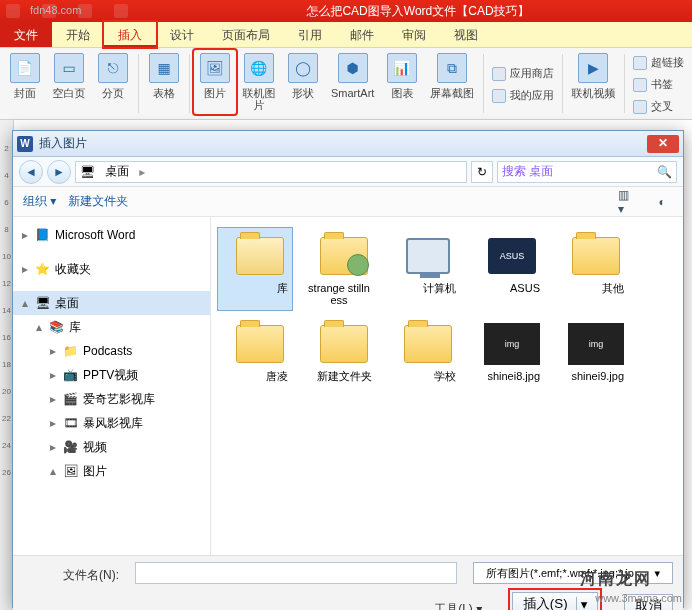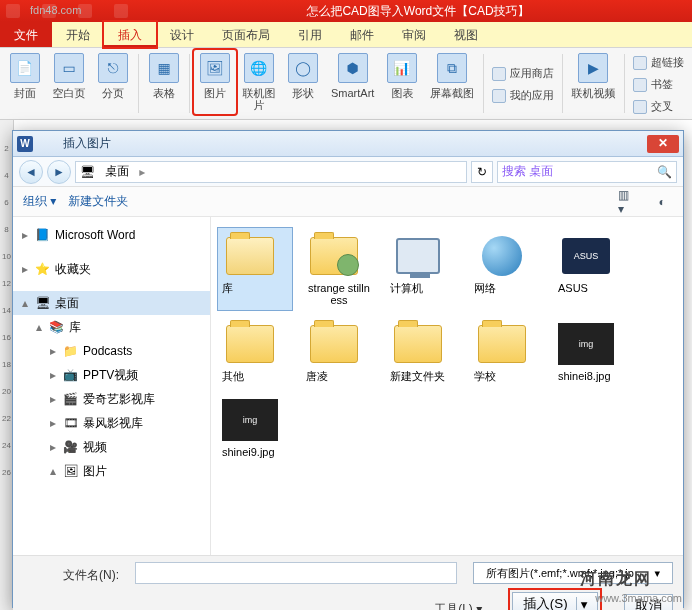--- a/index.html
+++ b/index.html
@@ -25,21 +25,21 @@
   .rbtn .rlabel { margin-top:4px; font-size:11px; color:#444; text-align:center; line-height:12px;}
   .rsep { width:1px; background:#d8d8d8; margin:4px 2px;}
   .rsmall { display:flex; align-items:flex-end; gap:4px; height:20px; padding:0 4px; font-size:11px; color:#444; cursor:pointer; white-space:nowrap;}
   .rsmall .sicon { width:14px; height:14px; background:#e0e9f3; border:1px solid #9cb7d4; border-radius:2px;}
   .rstack { display:flex; flex-direction:column; justify-content:center; gap:2px; height:64px;}
 
   
   .dialog { position:absolute; top:130px; left:12px; width:672px; height:478px; border:1px solid #6e96c0; background:#fff; box-shadow:0 4px 18px rgba(0,0,0,.4);}
   .dlg-title { height:26px; background:linear-gradient(to bottom,#eaf2fa,#d6e5f5); display:flex; align-items:center; padding:0 4px; border-bottom:1px solid #a9c2dd;}
   .dlg-title .dicon { width:16px; height:16px; background:#2b579a; border-radius:2px; margin-right:6px; display:flex;align-items:center;justify-content:center;color:#fff;font-size:10px;font-weight:bold;}
-  .dlg-title span { flex:1; color:#1b3a5b;margin-left:24px; }
+  .dlg-title span { flex:1; color:#1b3a5b; }
   .dlg-close { width:32px; height:18px; background:#d94536; color:#fff; border-radius:2px; text-align:center; line-height:16px; cursor:pointer; font-weight:bold;}
   .dlg-nav { height:30px; display:flex; align-items:center; padding:2px 6px; gap:4px; border-bottom:1px solid #e0e0e0; background:#f7fafd;}
   .navbtn { width:24px; height:24px; border:1px solid #b7d0e6; border-radius:12px; background:linear-gradient(#f5fbff,#d7e9f7); display:flex; align-items:center; justify-content:center; color:#2a5b8e; cursor:pointer;}
   .crumb { flex:1; height:22px; border:1px solid #c3d3e3; background:#fff; display:flex; align-items:center; padding:0 4px; gap:4px;}
   .crumb .seg { padding:0 6px;}
   .crumb .chev { color:#888;}
   .refresh { width:22px; height:22px; border:1px solid #c3d3e3; background:#fff; display:flex;align-items:center;justify-content:center; cursor:pointer;}
   .search { width:180px; height:22px; border:1px solid #c3d3e3; background:#fff; padding:0 4px; color:#8b5cf6; display:flex; align-items:center; gap:4px;}
   .dlg-toolbar { height:30px; display:flex; align-items:center; padding:0 10px; gap:12px; border-bottom:1px solid #e6e6e6; background:#fbfbfb;}
   .dlg-toolbar .link { color:#1b5aa2; cursor:pointer;}
@@ -49,21 +49,21 @@
   .dlg-body { display:flex; height:338px;}
   .tree { width:198px; border-right:1px solid #e6e6e6; overflow:auto; padding:6px 0; background:#fff;}
   .tnode { display:flex; align-items:center; height:24px; padding:0 6px; gap:4px; cursor:pointer; white-space:nowrap;}
   .tnode.sel { background:#d3e5f6;}
   .tnode .tw { width:12px; text-align:center; color:#777;}
   .tnode .ticon { width:16px; height:16px; display:flex;align-items:center;justify-content:center; font-size:12px;}
   .ind1 { padding-left:20px;} .ind2 { padding-left:34px;}
 
   .files { flex:1; overflow:auto; padding:10px 6px; background:#fff;}
   .fgrid { display:flex; flex-wrap:wrap; gap:4px 8px; align-content:flex-start;}
-  .fitem { width:76px; display:flex; flex-direction:column; align-items:flex-start; gap:2px; padding:4px; border:1px solid transparent; cursor:pointer;}
+  .fitem { width:76px; display:flex; flex-direction:column; align-items:flex-end; gap:2px; padding:4px; border:1px solid transparent; cursor:pointer;}
   .fitem.sel { background:#cde5fa; border-color:#7ea9d6;}
   .fitem .fimg { width:56px; height:48px; display:flex; align-items:center; justify-content:center; font-size:28px;}
   .fitem .fname { font-size:11px; text-align:center; line-height:12px; word-break:break-all; max-height:24px; overflow:hidden;}
   .folder-icon { width:48px; height:38px; background:linear-gradient(to bottom,#fde9a6,#f7ce5c); border:1px solid #d4a734; border-radius:3px; position:relative;}
   .folder-icon::before { content:""; position:absolute; top:-6px; left:3px; width:18px; height:6px; background:#f7ce5c; border:1px solid #d4a734; border-bottom:none; border-radius:2px 2px 0 0;}
   .thumb { width:56px; height:42px; background:#222; display:flex; align-items:center; justify-content:center; color:#eee; font-size:9px;}
 
   .dlg-footer { border-top:1px solid #e0e0e0; padding:6px 10px; background:#f3f3f3; display:flex; flex-direction:column; gap:6px;}
   .frow { display:flex; align-items:flex-end; gap:16px;}
   .frow label { width:96px; text-align:right; color:#333;}
@@ -299,26 +299,20 @@
           <div class="fitem">
             <div class="fimg">
               <div style="width:44px;height:36px;background:#dfe9f3;border:2px solid #6b8aaa;border-radius:3px;position:relative">
                 <div style="position:absolute;bottom:-6px;left:12px;width:20px;height:4px;background:#6b8aaa"></div>
               </div>
             </div>
             <div class="fname">计算机</div>
           </div>
           <div class="fitem">
             <div class="fimg">
-              <div style="width:40px;height:40px;border-radius:50%;background:radial-gradient(circle at 30% 30%,#a6d8f5,#2a7ebd)"></div>
-            </div>
-            <div class="fname">网络</div>
-          </div>
-          <div class="fitem">
-            <div class="fimg">
               <div style="width:48px;height:36px;background:#1a2b4a;color:#fff;font-size:9px;display:flex;align-items:center;justify-content:center;border-radius:3px">ASUS</div>
             </div>
             <div class="fname">ASUS</div>
           </div>
           <div class="fitem">
             <div class="fimg">
               <div class="folder-icon"></div>
             </div>
             <div class="fname">其他</div>
           </div>

